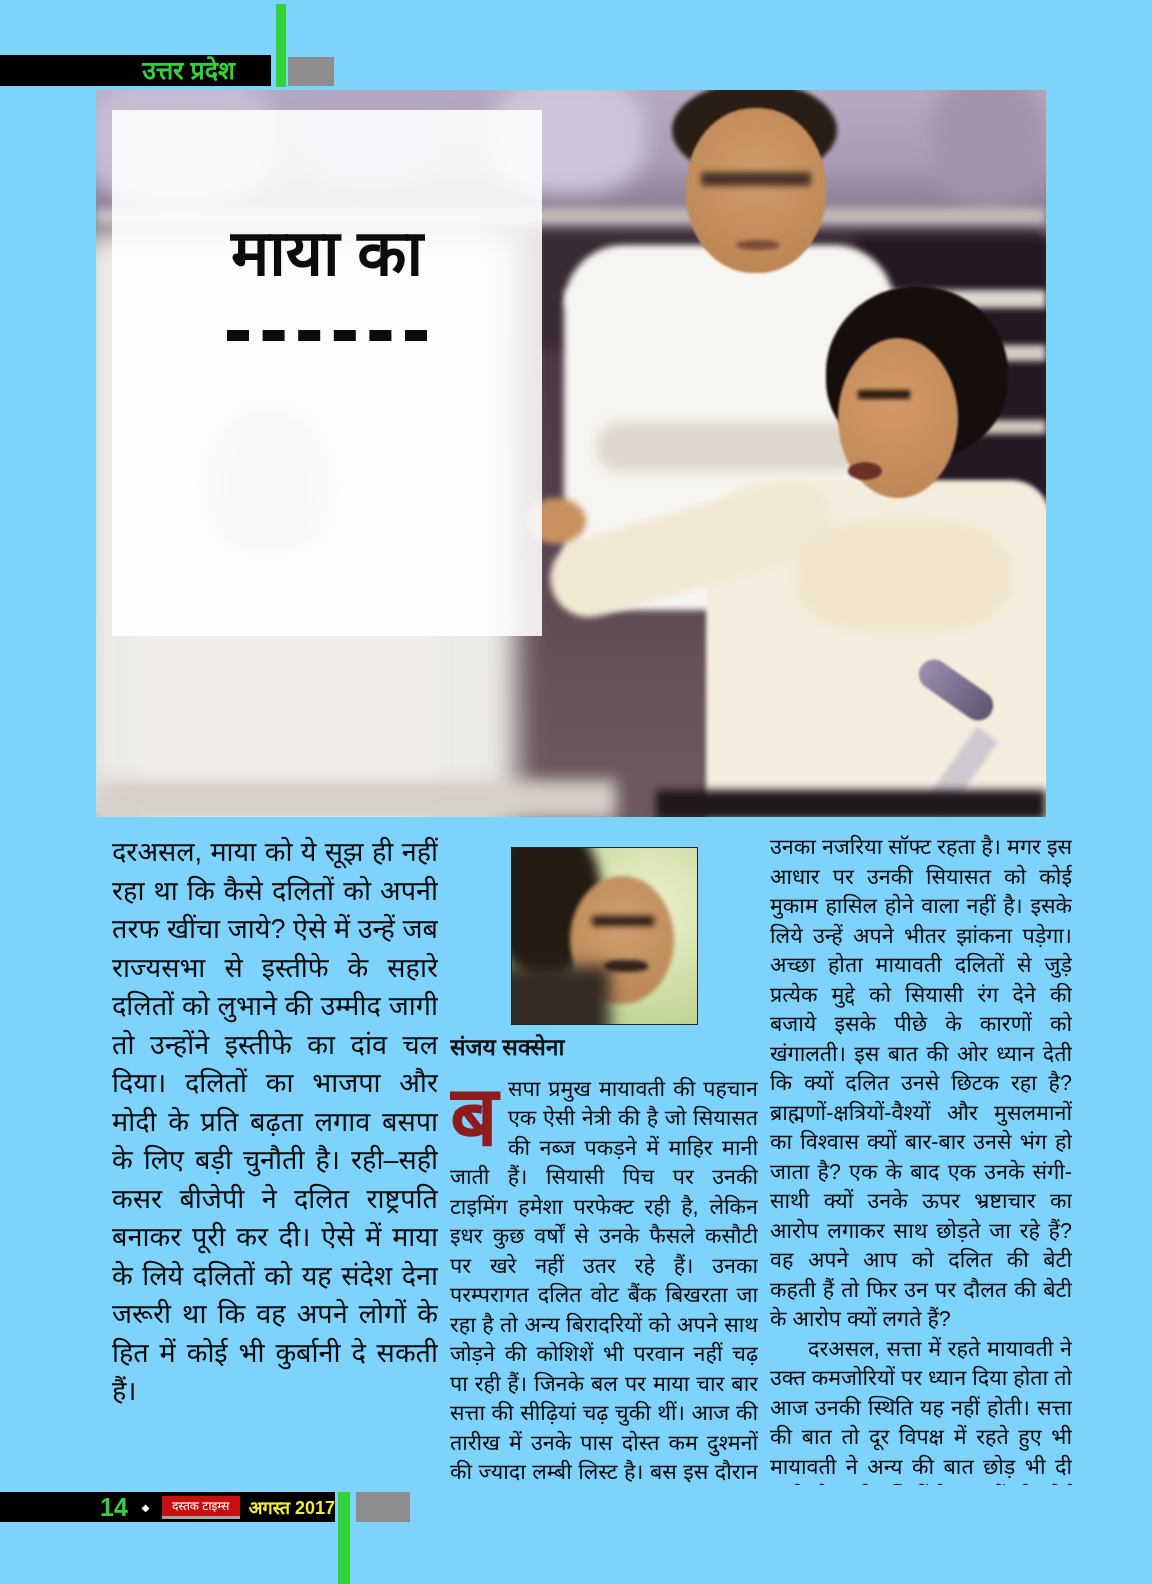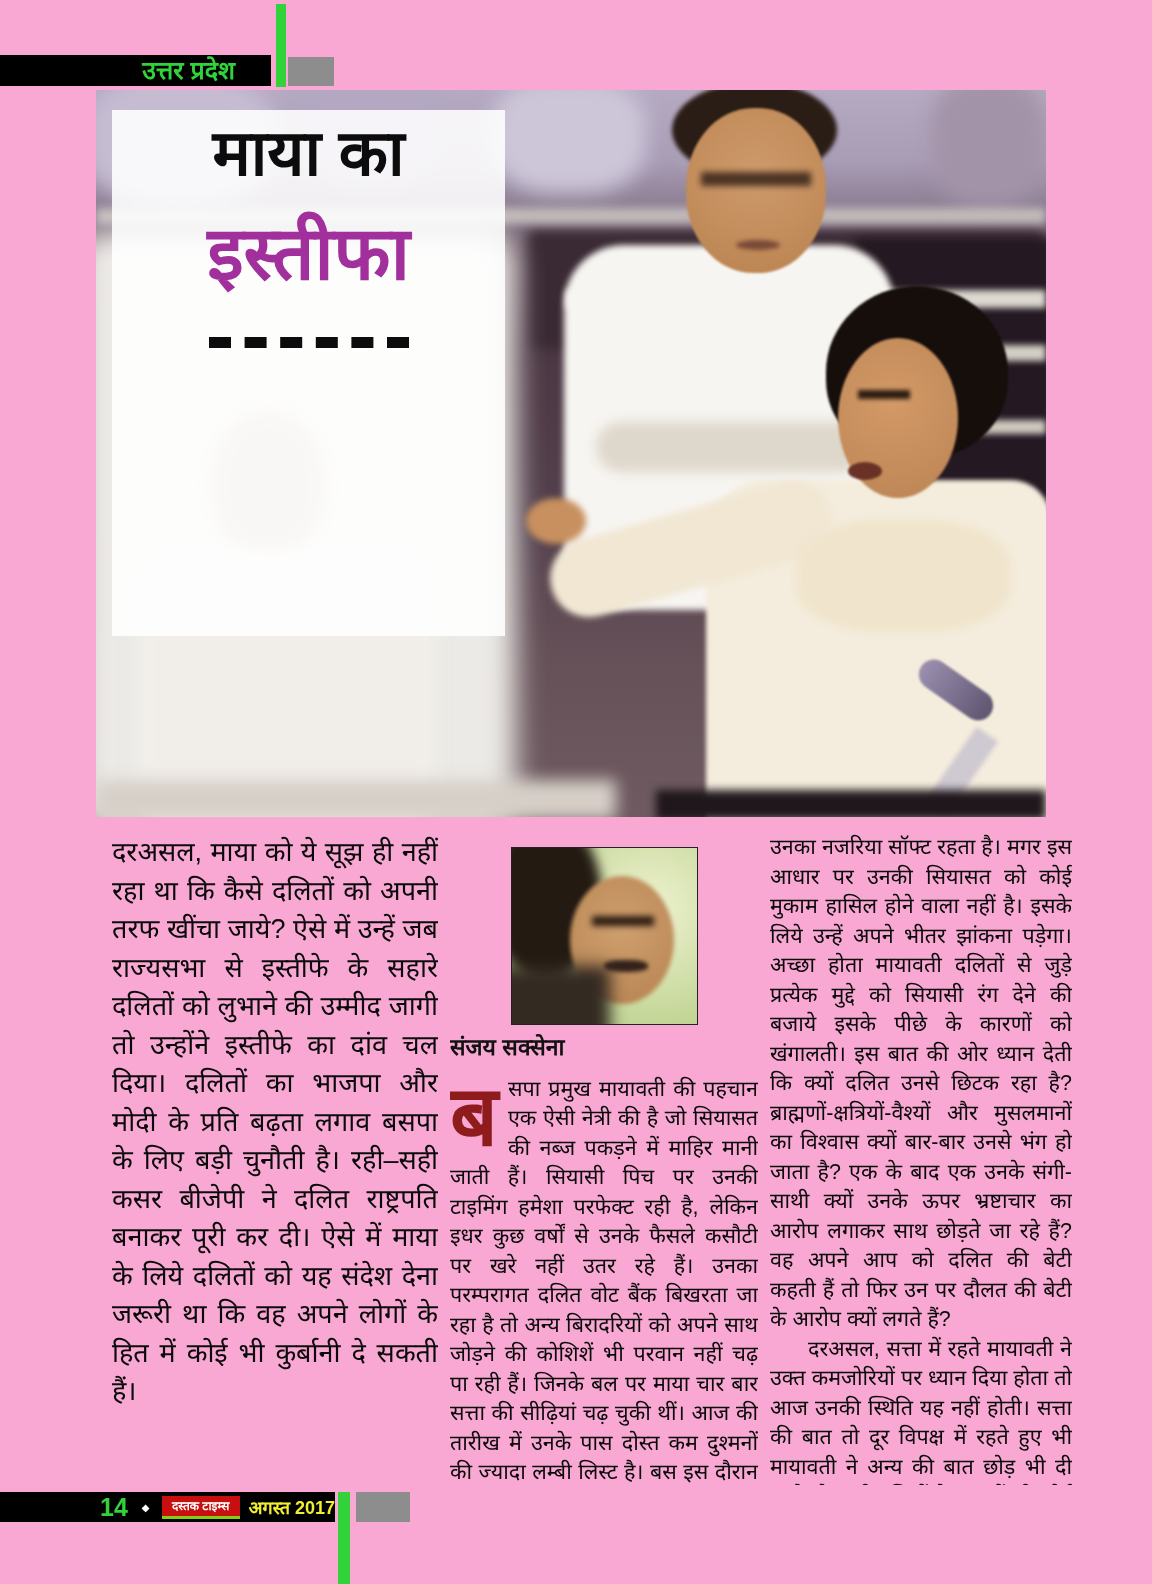--- a/index.html
+++ b/index.html
@@ -1,18 +1,18 @@
 <!DOCTYPE html>
 <html><head>
 <meta charset="utf-8">
 <style>
   * { margin:0; padding:0; box-sizing:border-box; }
   html,body { background:#ffffff; }
   body { font-family:"Liberation Sans", sans-serif; }
-  .page { position:relative; width:1152px; height:1584px; background:#f9a8d4; overflow:hidden; }
+  .page { position:relative; width:1152px; height:1584px; background:#7dd3fc; overflow:hidden; }
 
   
   .tbar { position:absolute; left:0; top:55px; width:271px; height:31px; background:#000;
           display:flex; align-items:center; justify-content:flex-end; padding-right:36px; }
   .tbar span { color:#32d23a; font-size:25px; font-weight:bold; line-height:1; }
   .tgreen { position:absolute; left:276px; top:4px; width:10px; height:83px; background:#32d23a; }
   .tgray  { position:absolute; left:288px; top:57px; width:46px; height:29px; background:#8d8d8d; }
 
   
   .photo { position:absolute; left:96px; top:90px; width:950px; height:727px; overflow:hidden; background:#6e5a60; }
@@ -47,22 +47,22 @@
   .m-hair { left:730px; top:196px; width:182px; height:172px; background:#150e0b; border-radius:50% 50% 45% 45%; filter:blur(1px); }
   .m-face { left:742px; top:248px; width:120px; height:160px; background:radial-gradient(circle at 45% 40%,#d39a67,#bb8354); border-radius:50%; filter:blur(1px); }
   .m-eye { left:762px; top:300px; width:52px; height:9px; background:#2e1d13; filter:blur(2px); }
   .m-mouth { left:752px; top:372px; width:34px; height:18px; background:#6a3226; border-radius:50%; filter:blur(1px); }
   .mic-head { left:818px; top:585px; width:84px; height:30px; background:linear-gradient(90deg,#9a8fae,#5f5570); border-radius:15px; transform:rotate(35deg); filter:blur(1px); }
   .mic-grip { left:852px; top:636px; width:26px; height:92px; background:#cfc9d2; transform:rotate(35deg); filter:blur(2px); }
   .floor { left:0; top:690px; width:520px; height:40px; background:#d6cfc8; filter:blur(8px); }
   .botdark { left:560px; top:700px; width:390px; height:30px; background:#1f171c; filter:blur(4px); }
 
   
-  .hbox { position:absolute; left:16px; top:20px; width:393px; height:526px;
-          background:rgba(255,255,255,0.88); text-align:center; }
+  .hbox { position:absolute; left:16px; top:20px; width:430px; height:526px;
+          background:rgba(255,255,255,0.88); text-align:center; padding-top:100px; }
   .kick { font-size:64px; font-weight:800; color:#0c0c0c; line-height:1.35; white-space:nowrap; }
   .resign { font-size:74px; font-weight:800; color:#a1309c; line-height:1.3; margin-top:10px; white-space:nowrap; }
   .dashline { width:200px; height:0; border-top:11px dashed #0c0c0c; margin:34px auto 0 auto; }
   .hband { position:absolute; left:0; top:547px; width:828px; height:162px;
            background:rgba(244,242,241,0.80); display:flex; align-items:center; justify-content:center; }
   .hband span { font-size:90px; font-weight:900; color:#070707; white-space:nowrap; letter-spacing:-1px; }
 
   
   .content { position:absolute; left:112px; top:833px; width:960px; height:652px; display:flex; }
   .col { overflow:hidden; color:#0a0a0a; }
@@ -81,22 +81,22 @@
   .a-must { left:92px; top:112px; width:44px; height:12px; background:#33221a; border-radius:40%; filter:blur(2px); }
   .a-shoulder { left:-32px; top:118px; width:130px; height:85px; background:#332a22; filter:blur(8px); }
   .acap { font-size:23px; font-weight:600; color:#111; margin-bottom:12px; }
   .dropcap { float:left; color:#8e1c1c; font-weight:bold; font-size:84px; line-height:70px; padding:6px 10px 0 0; }
 
   
   .fbar { position:absolute; left:0; top:1492px; width:335px; height:30px; background:#000;
           display:flex; align-items:center; }
   .fnum { color:#32d23a; font-size:25px; font-weight:bold; margin-left:100px; line-height:1;text-align:right; }
   .fdia { color:#ffffff; font-size:10px; margin-left:14px; }
-  .flogo { margin-left:12px; width:87px; height:23px; background:#c80f0f; border-bottom:3px solid #84cc16;
-           color:#fff; font-size:12px; font-weight:bold; text-align:center; line-height:20px;
+  .flogo { margin-left:12px; width:87px; height:23px; background:#c80f0f; border-bottom:3px solid #a3a3a3;
+           color:#fff; font-size:12px; font-weight:normal; text-align:center; line-height:20px;
            filter:blur(0.5px); white-space:nowrap; overflow:hidden; }
   .fdate { color:#f2ef2e; font-size:18px; font-weight:bold; margin-left:9px; white-space:nowrap; }
   .fgreen { position:absolute; left:338px; top:1492px; width:12px; height:92px; background:#32d23a; }
   .fgray  { position:absolute; left:356px; top:1492px; width:54px; height:30px; background:#8d8d8d; }
 </style>
 </head>
 <body>
 
 <div class="page">
 
@@ -138,21 +138,20 @@
     <div class="sh m-face"></div>
     <div class="sh m-eye"></div>
     <div class="sh m-mouth"></div>
     <div class="sh mic-head"></div>
     <div class="sh mic-grip"></div>
     <div class="sh floor"></div>
     <div class="sh botdark"></div>
 
     <div class="hbox">
       <div class="kick">माया का</div>
-      <div class="resign">इस्तीफा</div>
       <div class="dashline"></div>
     </div>
 
   </div>
 
   <div class="content">
 
     <div class="col col1">
       <p>दरअसल, माया को ये सूझ ही नहीं रहा था कि कैसे दलितों को अपनी तरफ खींचा जाये? ऐसे में उन्हें जब राज्यसभा से इस्तीफे के सहारे दलितों को लुभाने की उम्मीद जागी तो उन्होंने इस्तीफे का दांव चल दिया। दलितों का भाजपा और मोदी के प्रति बढ़ता लगाव बसपा के लिए बड़ी चुनौती है। रही–सही कसर बीजेपी ने दलित राष्ट्रपति बनाकर पूरी कर दी। ऐसे में माया के लिये दलितों को यह संदेश देना जरूरी था कि वह अपने लोगों के हित में कोई भी कुर्बानी दे सकती हैं।</p>
     </div>

